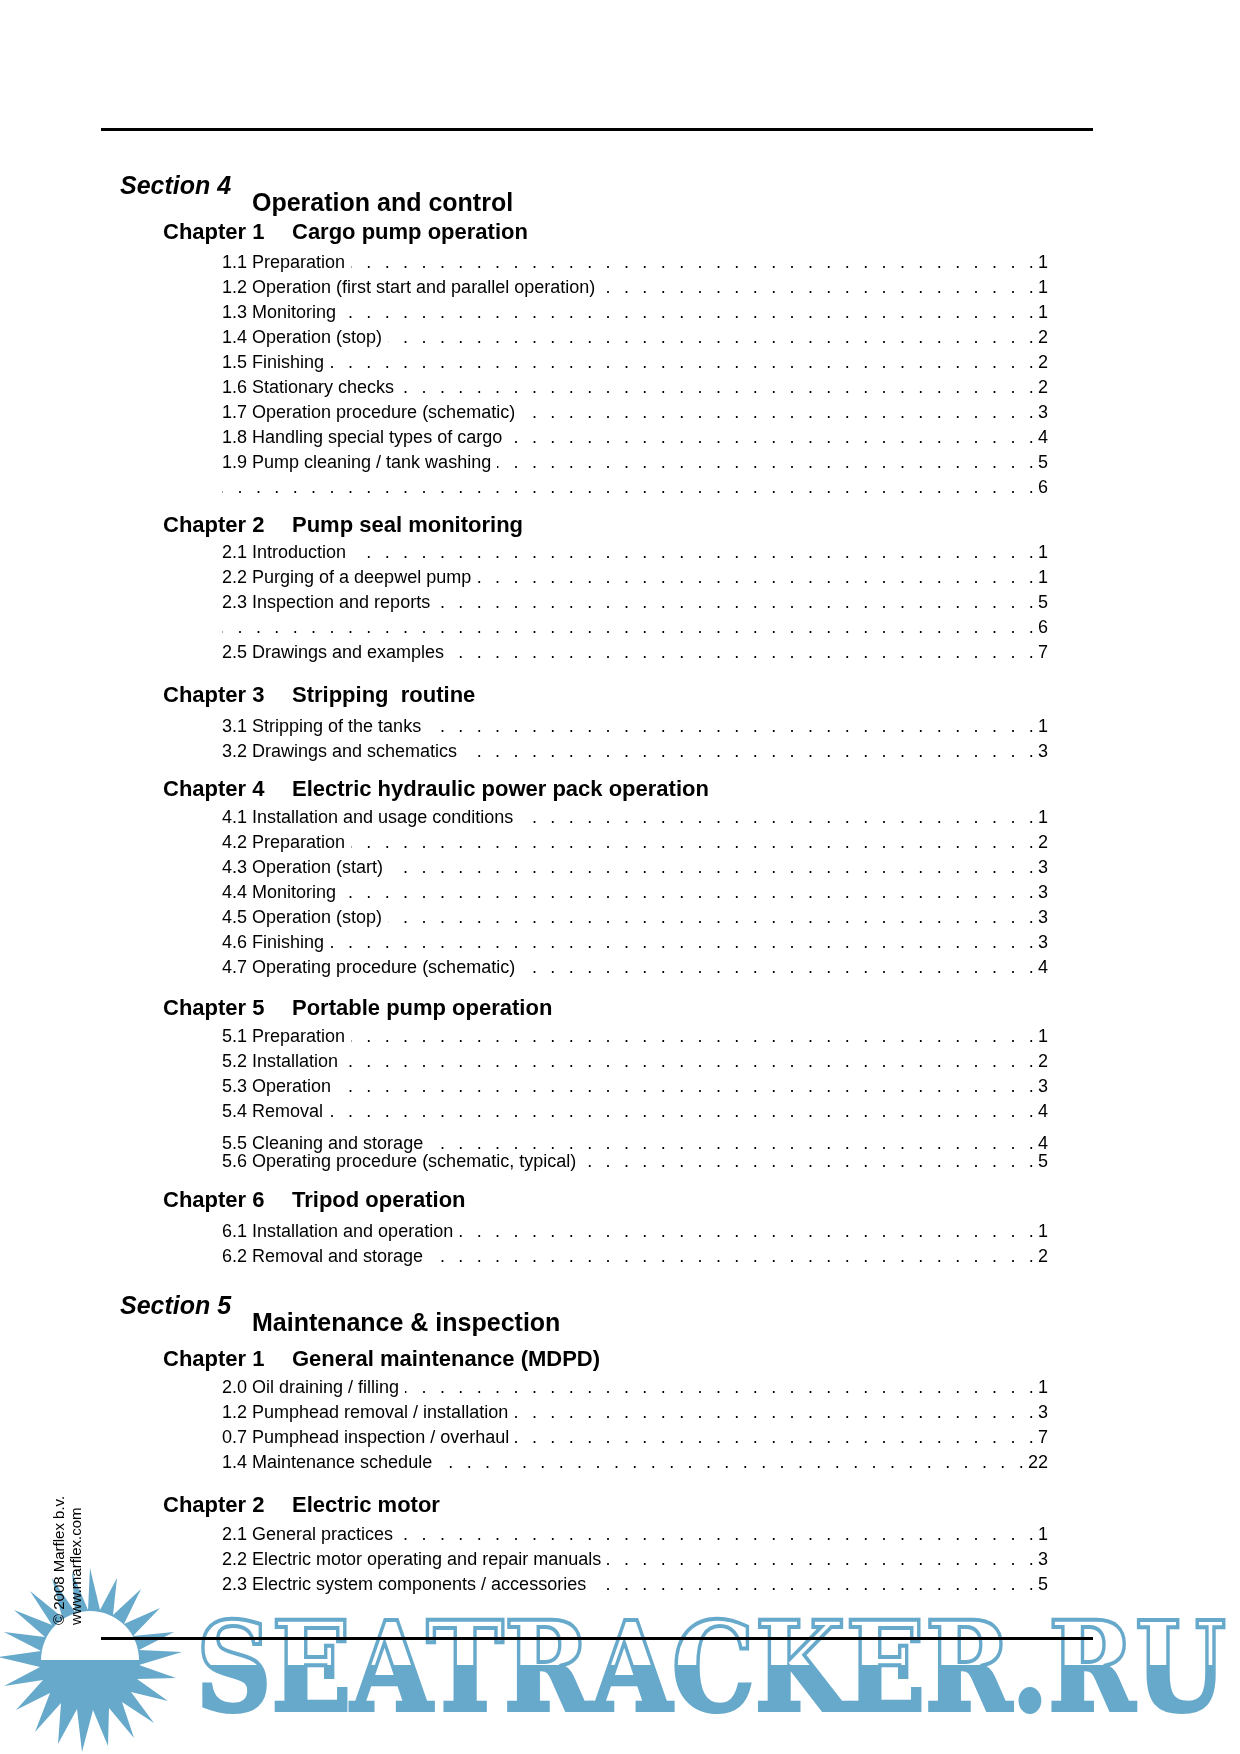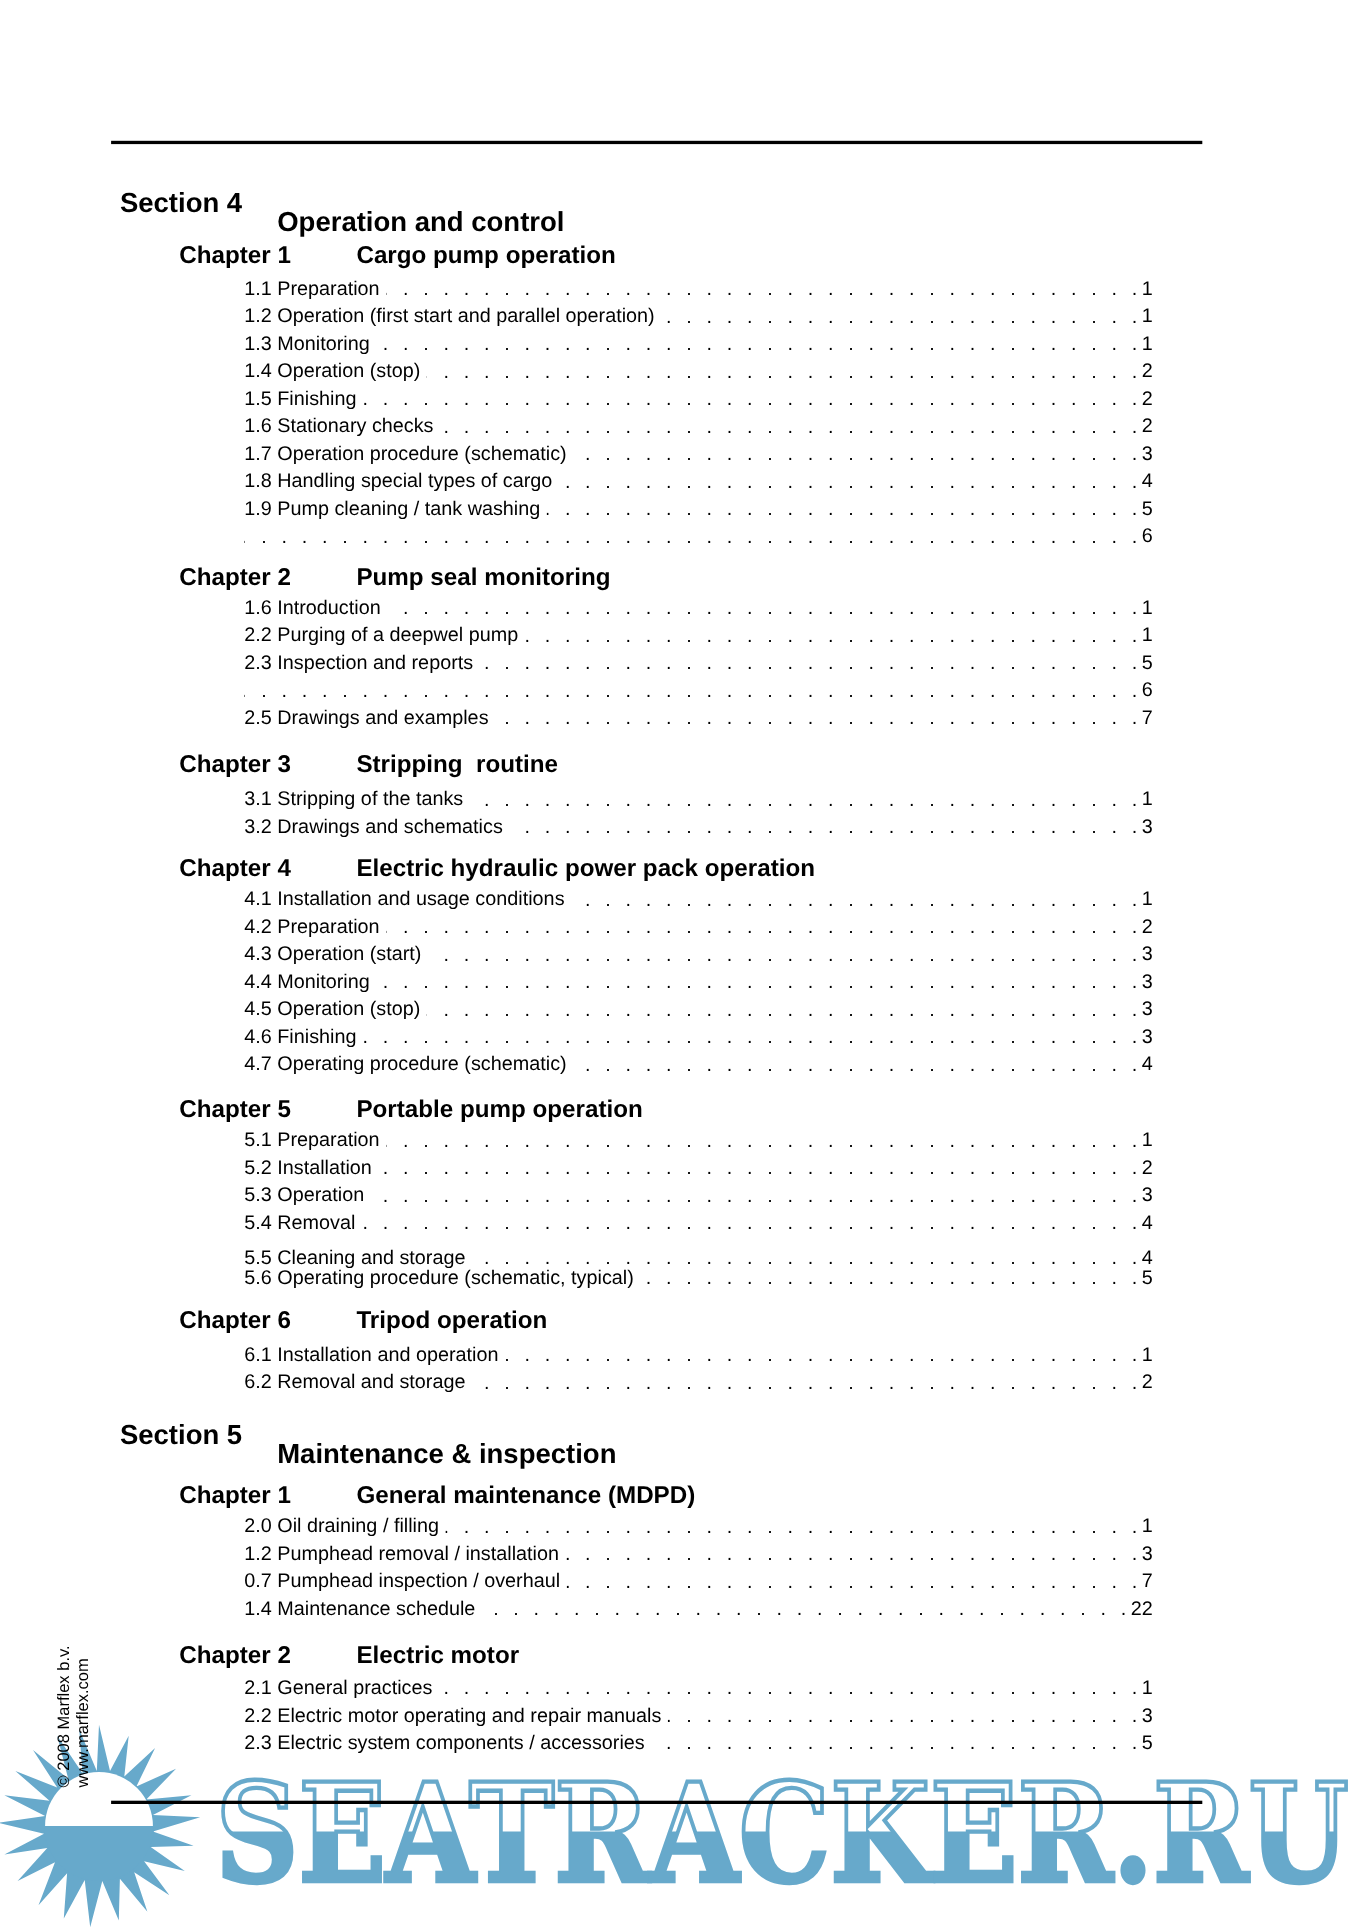--- a/index.html
+++ b/index.html
@@ -9,29 +9,29 @@
     font-family: "Liberation Sans", sans-serif;
   }
   .rule { position: absolute; left: 101px; height: 3px; background: #000; }
   .rule.top { top: 128px; width: 992px; }
   .rule.bottom { top: 1637px; width: 992px; z-index: 3; }
 
   .section-head {
     position: absolute; left: 104px; height: 30px;
     font-weight: bold; font-size: 25px; line-height: 30px; white-space: nowrap;
   }
-  .section-head .num { position: absolute; left: 5px; }
+  .section-head .num { position: absolute; left: 16px; font-style: italic; }
   .section-head .title { position: absolute; left: 148px; margin-top: 17px; }
 
   .chapter-head {
     position: absolute; left: 163px; height: 26px;
     font-weight: bold; font-size: 22px; line-height: 26px; white-space: nowrap;
   }
   .chapter-head .num { position: absolute; left: 0; }
-  .chapter-head .title { position: absolute; left: 161px; text-align: center; }
+  .chapter-head .title { position: absolute; left: 129px; text-align: center; }
 
   .entry {
     position: absolute; left: 222px; width: 826px; height: 22px;
     font-size: 18px; line-height: 22px; white-space: nowrap;
     display: flex; align-items: baseline;
   }
   .entry .label { flex: 0 0 auto; padding-right: 6px; }
   .entry .leader {
     flex: 1 1 auto; overflow: hidden; height: 22px;
     letter-spacing: 4.2px; color: #000; text-align: right; direction: rtl;
@@ -110,21 +110,21 @@
 <div class="entry" style="top:476px">
     <span class="leader">. . . . . . . . . . . . . . . . . . . . . . . . . . . . . . . . . . . . . . . . . . . . . . . . . . . . . . . . . . . . . . . . . . . . . . . . . . . . . . . . . . . . . . . . .</span>
     <span class="page">6</span>
   </div>
 
 <div class="chapter-head" style="top:512px">
   <span class="num">Chapter 2</span>
   <span class="title">Pump seal monitoring</span>
 </div>
 <div class="entry" style="top:541px">
-    <span class="label">1.6 Introduction</span>
+    <span class="label">2.1 Introduction</span>
     <span class="leader">. . . . . . . . . . . . . . . . . . . . . . . . . . . . . . . . . . . . . . . . . . . . . . . . . . . . . . . . . . . . . . . . . . . . . . . . . . . . . . . . . . . . . . . . .</span>
     <span class="page">1</span>
   </div>
 <div class="entry" style="top:566px">
     <span class="label">2.2 Purging of a deepwel pump</span>
     <span class="leader">. . . . . . . . . . . . . . . . . . . . . . . . . . . . . . . . . . . . . . . . . . . . . . . . . . . . . . . . . . . . . . . . . . . . . . . . . . . . . . . . . . . . . . . . .</span>
     <span class="page">1</span>
   </div>
 <div class="entry" style="top:591px">
     <span class="label">2.3 Inspection and reports</span>

